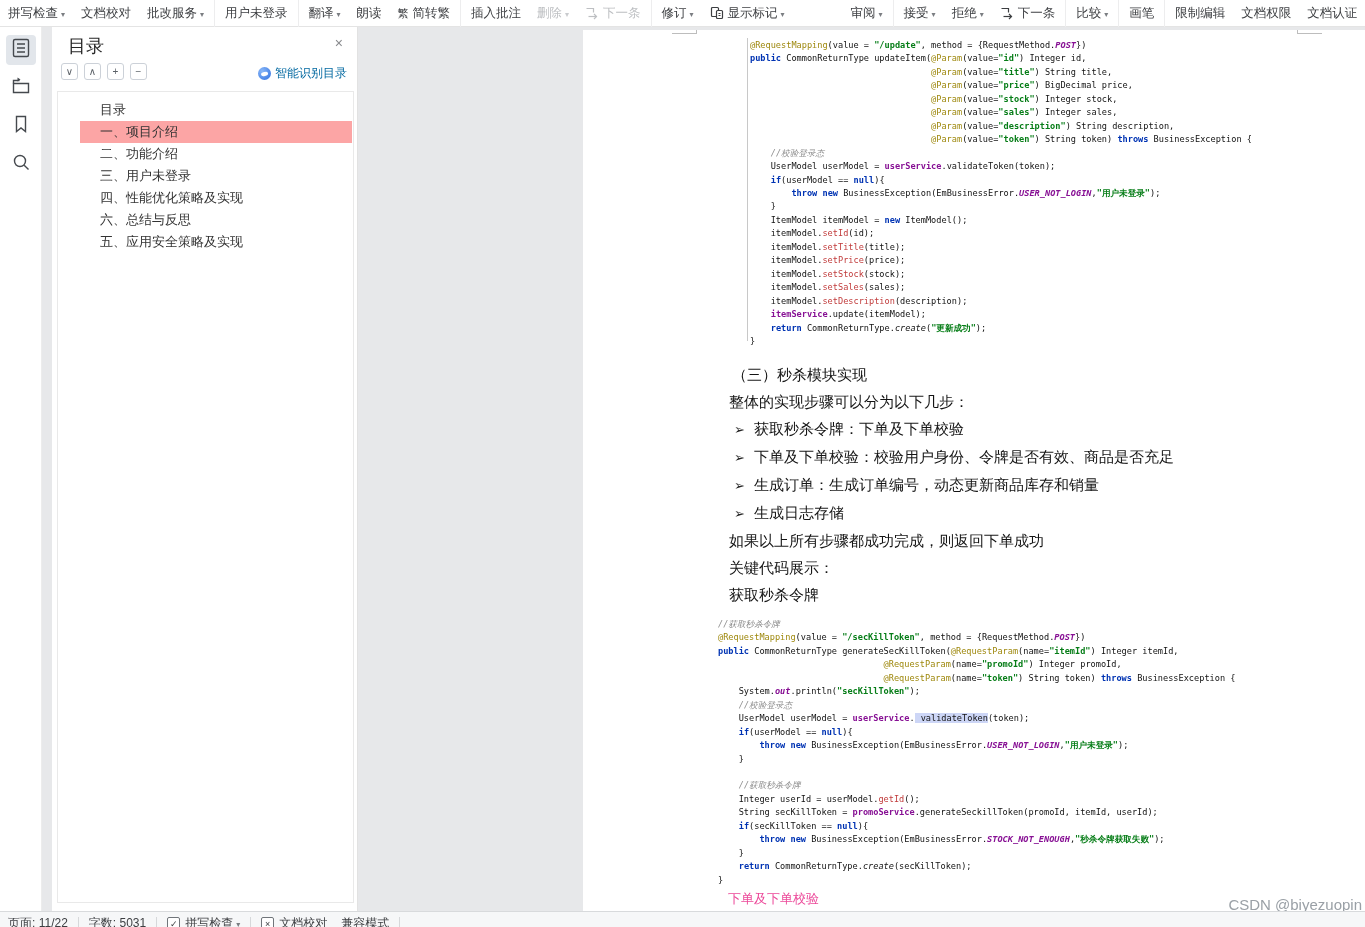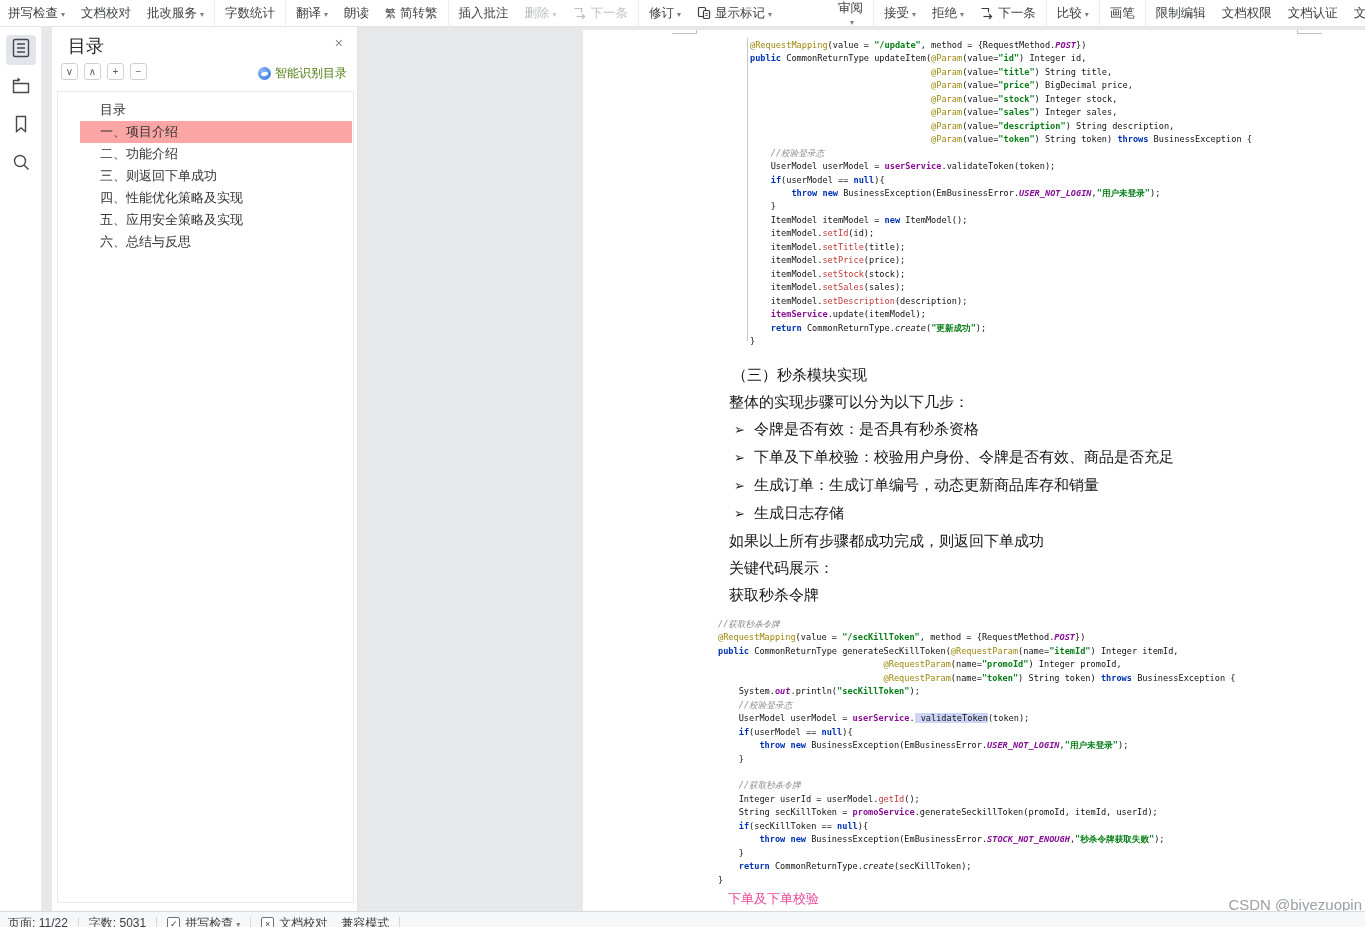--- a/index.html
+++ b/index.html
@@ -29,21 +29,21 @@
 
   
   .toc-panel { position:absolute; top:27px; left:52px; width:306px; bottom:16px; background:#fff;
     border-right:1px solid #e2e2e2; z-index:3; }
   .toc-title { position:absolute; left:16px; top:7px; font-size:18px; color:#262626; }
   .toc-close { position:absolute; right:14px; top:9px; color:#87898c; font-size:14px; line-height:1; }
   .toc-toolbar { position:absolute; left:9px; top:36px; display:flex; gap:6px; }
   .toc-tool { width:17px; height:17px; border:1px solid #ccd1d8; border-radius:3px; font-size:10px;
     color:#5b6167; display:flex; align-items:center; justify-content:center; background:#fff; }
   .toc-smart { position:absolute; right:10px; top:38px; display:flex; align-items:center;
-    font-size:12px; color:#4d7c0f; }
+    font-size:12px; color:#0369a1; }
   .ai-icon { width:13px; height:13px; border-radius:50%;
     background:radial-gradient(circle at 32% 32%, #8ab8f8, #2e6fe0); margin-right:4px; position:relative; }
   .ai-icon::after { content:''; position:absolute; left:3px; top:5px; width:7px; height:3.5px;
     border-radius:50%; background:#fff; transform:rotate(-14deg); }
   .toc-body { position:absolute; left:5px; top:64px; right:3px; bottom:8px; border:1px solid #e9e9e9;
     overflow:hidden; }
   .toc-list { padding-top:7px; }
   .toc-item { height:22px; display:flex; align-items:center; margin-left:22px; margin-right:1px;
     padding-left:20px; font-size:13px; color:#333; }
   .toc-item.active { background:#fca5a5; }
@@ -108,21 +108,21 @@
     </div>
     <div class="tb-item">
       <span class="tb-label">文档校对</span>
     </div>
     <div class="tb-item">
       <span class="tb-label">批改服务</span>
       <span class="caret">▾</span>
     </div>
     <span class="tb-div"></span>
     <div class="tb-item">
-      <span class="tb-label">字数统计</span>
+      <span class="tb-label">用户未登录</span>
     </div>
     <span class="tb-div"></span>
     <div class="tb-item">
       <span class="tb-label">翻译</span>
       <span class="caret">▾</span>
     </div>
     <div class="tb-item">
       <span class="tb-label">朗读</span>
     </div>
     <div class="tb-item">
@@ -158,21 +158,21 @@
       <span class="tb-ic">
         <svg width="14" height="14" viewBox="0 0 14 14" fill="none" stroke="currentColor" stroke-width="1.2">
           <rect x="1.5" y="1.5" width="7" height="9" rx="1"></rect>
           <rect x="6.5" y="4.5" width="6" height="8" rx="1" fill="#ffffff"></rect>
           <path d="M8.5 7.5h2M8.5 9.5h2"></path>
         </svg>
       </span>
       <span class="tb-label">显示标记</span>
       <span class="caret">▾</span>
     </div>
-    <div class="tb-item" style="margin-left: 50px; flex-direction: column;">
+    <div class="tb-item" style="margin-left: 50px;">
       <span class="tb-label">审阅</span>
       <span class="caret">▾</span>
     </div>
     <span class="tb-div"></span>
     <div class="tb-item">
       <span class="tb-label">接受</span>
       <span class="caret">▾</span>
     </div>
     <div class="tb-item">
       <span class="tb-label">拒绝</span>
@@ -257,45 +257,45 @@
         <div class="toc-item">
           <span class="toc-item-label">目录</span>
         </div>
         <div class="toc-item active">
           <span class="toc-item-label">一、项目介绍</span>
         </div>
         <div class="toc-item">
           <span class="toc-item-label">二、功能介绍</span>
         </div>
         <div class="toc-item">
-          <span class="toc-item-label">三、则返回下单成功</span>
+          <span class="toc-item-label">三、用户未登录</span>
         </div>
         <div class="toc-item">
           <span class="toc-item-label">四、性能优化策略及实现</span>
         </div>
         <div class="toc-item">
+          <span class="toc-item-label">六、总结与反思</span>
+        </div>
+        <div class="toc-item">
           <span class="toc-item-label">五、应用安全策略及实现</span>
-        </div>
-        <div class="toc-item">
-          <span class="toc-item-label">六、总结与反思</span>
         </div>
       </div>
   </div>
 </div>
 
 <div class="doc-area">
   <div class="page">
     <div class="crop-left"></div>
     <div class="crop-right"></div>
     <div class="indent-guide"></div>
     <div class="code code-1"><div class="cl"><span class="tk-ann">@RequestMapping</span><span class="tk-p">(value = </span><span class="tk-str">"/update"</span><span class="tk-p">, method = {RequestMethod.</span><span class="tk-const">POST</span><span class="tk-p">})</span></div><div class="cl"><span class="tk-kw">public</span><span class="tk-p"> CommonReturnType updateItem(</span><span class="tk-ann">@Param</span><span class="tk-p">(value=</span><span class="tk-str">"id"</span><span class="tk-p">) Integer id,</span></div><div class="cl"><span class="tk-p">                                   </span><span class="tk-ann">@Param</span><span class="tk-p">(value=</span><span class="tk-str">"title"</span><span class="tk-p">) String title,</span></div><div class="cl"><span class="tk-p">                                   </span><span class="tk-ann">@Param</span><span class="tk-p">(value=</span><span class="tk-str">"price"</span><span class="tk-p">) BigDecimal price,</span></div><div class="cl"><span class="tk-p">                                   </span><span class="tk-ann">@Param</span><span class="tk-p">(value=</span><span class="tk-str">"stock"</span><span class="tk-p">) Integer stock,</span></div><div class="cl"><span class="tk-p">                                   </span><span class="tk-ann">@Param</span><span class="tk-p">(value=</span><span class="tk-str">"sales"</span><span class="tk-p">) Integer sales,</span></div><div class="cl"><span class="tk-p">                                   </span><span class="tk-ann">@Param</span><span class="tk-p">(value=</span><span class="tk-str">"description"</span><span class="tk-p">) String description,</span></div><div class="cl"><span class="tk-p">                                   </span><span class="tk-ann">@Param</span><span class="tk-p">(value=</span><span class="tk-str">"token"</span><span class="tk-p">) String token) </span><span class="tk-kw">throws</span><span class="tk-p"> BusinessException {</span></div><div class="cl"><span class="tk-p">    </span><span class="tk-cmt">//校验登录态</span></div><div class="cl"><span class="tk-p">    UserModel userModel = </span><span class="tk-fld">userService</span><span class="tk-p">.validateToken(token);</span></div><div class="cl"><span class="tk-p">    </span><span class="tk-kw">if</span><span class="tk-p">(userModel == </span><span class="tk-kw">null</span><span class="tk-p">){</span></div><div class="cl"><span class="tk-p">        </span><span class="tk-kw">throw</span><span class="tk-p"> </span><span class="tk-kw">new</span><span class="tk-p"> BusinessException(EmBusinessError.</span><span class="tk-const">USER_NOT_LOGIN</span><span class="tk-p">,</span><span class="tk-str">"用户未登录"</span><span class="tk-p">);</span></div><div class="cl"><span class="tk-p">    }</span></div><div class="cl"><span class="tk-p">    ItemModel itemModel = </span><span class="tk-kw">new</span><span class="tk-p"> ItemModel();</span></div><div class="cl"><span class="tk-p">    itemModel.</span><span class="tk-red">setId</span><span class="tk-p">(id);</span></div><div class="cl"><span class="tk-p">    itemModel.</span><span class="tk-red">setTitle</span><span class="tk-p">(title);</span></div><div class="cl"><span class="tk-p">    itemModel.</span><span class="tk-red">setPrice</span><span class="tk-p">(price);</span></div><div class="cl"><span class="tk-p">    itemModel.</span><span class="tk-red">setStock</span><span class="tk-p">(stock);</span></div><div class="cl"><span class="tk-p">    itemModel.</span><span class="tk-red">setSales</span><span class="tk-p">(sales);</span></div><div class="cl"><span class="tk-p">    itemModel.</span><span class="tk-red">setDescription</span><span class="tk-p">(description);</span></div><div class="cl"><span class="tk-p">    </span><span class="tk-fld">itemService</span><span class="tk-p">.update(itemModel);</span></div><div class="cl"><span class="tk-p">    </span><span class="tk-kw">return</span><span class="tk-p"> CommonReturnType.</span><span class="tk-ital">create</span><span class="tk-p">(</span><span class="tk-str">"更新成功"</span><span class="tk-p">);</span></div><div class="cl"><span class="tk-p">}</span></div></div>
     <div class="body-text">
         <div class="bl bl-heading"><span>（三）秒杀模块实现</span></div>
         <div class="bl bl-para"><span>整体的实现步骤可以分为以下几步：</span></div>
-        <div class="bl bl-bullet"><span class="arrow">➢</span><span>令牌是否有效：是否具有秒杀资格</span></div>
+        <div class="bl bl-bullet"><span class="arrow">➢</span><span>获取秒杀令牌：下单及下单校验</span></div>
         <div class="bl bl-bullet"><span class="arrow">➢</span><span>下单及下单校验：校验用户身份、令牌是否有效、商品是否充足</span></div>
         <div class="bl bl-bullet"><span class="arrow">➢</span><span>生成订单：生成订单编号，动态更新商品库存和销量</span></div>
         <div class="bl bl-bullet"><span class="arrow">➢</span><span>生成日志存储</span></div>
         <div class="bl bl-para"><span>如果以上所有步骤都成功完成，则返回下单成功</span></div>
         <div class="bl bl-para"><span>关键代码展示：</span></div>
         <div class="bl bl-para"><span>获取秒杀令牌</span></div>
       </div>
     <div class="code code-2"><div class="cl"><span class="tk-cmt">//获取秒杀令牌</span></div><div class="cl"><span class="tk-ann">@RequestMapping</span><span class="tk-p">(value = </span><span class="tk-str">"/secKillToken"</span><span class="tk-p">, method = {RequestMethod.</span><span class="tk-const">POST</span><span class="tk-p">})</span></div><div class="cl"><span class="tk-kw">public</span><span class="tk-p"> CommonReturnType generateSecKillToken(</span><span class="tk-ann">@RequestParam</span><span class="tk-p">(name=</span><span class="tk-str">"itemId"</span><span class="tk-p">) Integer itemId,</span></div><div class="cl"><span class="tk-p">                                </span><span class="tk-ann">@RequestParam</span><span class="tk-p">(name=</span><span class="tk-str">"promoId"</span><span class="tk-p">) Integer promoId,</span></div><div class="cl"><span class="tk-p">                                </span><span class="tk-ann">@RequestParam</span><span class="tk-p">(name=</span><span class="tk-str">"token"</span><span class="tk-p">) String token) </span><span class="tk-kw">throws</span><span class="tk-p"> BusinessException {</span></div><div class="cl"><span class="tk-p">    System.</span><span class="tk-fldi">out</span><span class="tk-p">.println(</span><span class="tk-str">"secKillToken"</span><span class="tk-p">);</span></div><div class="cl"><span class="tk-p">    </span><span class="tk-cmt">//校验登录态</span></div><div class="cl"><span class="tk-p">    UserModel userModel = </span><span class="tk-fld">userService</span><span class="tk-p">.</span><span class="tk-hl">validateToken</span><span class="tk-p">(token);</span></div><div class="cl"><span class="tk-p">    </span><span class="tk-kw">if</span><span class="tk-p">(userModel == </span><span class="tk-kw">null</span><span class="tk-p">){</span></div><div class="cl"><span class="tk-p">        </span><span class="tk-kw">throw</span><span class="tk-p"> </span><span class="tk-kw">new</span><span class="tk-p"> BusinessException(EmBusinessError.</span><span class="tk-const">USER_NOT_LOGIN</span><span class="tk-p">,</span><span class="tk-str">"用户未登录"</span><span class="tk-p">);</span></div><div class="cl"><span class="tk-p">    }</span></div><div class="cl">&nbsp;</div><div class="cl"><span class="tk-p">    </span><span class="tk-cmt">//获取秒杀令牌</span></div><div class="cl"><span class="tk-p">    Integer userId = userModel.</span><span class="tk-red">getId</span><span class="tk-p">();</span></div><div class="cl"><span class="tk-p">    String secKillToken = </span><span class="tk-fld">promoService</span><span class="tk-p">.generateSeckillToken(promoId, itemId, userId);</span></div><div class="cl"><span class="tk-p">    </span><span class="tk-kw">if</span><span class="tk-p">(secKillToken == </span><span class="tk-kw">null</span><span class="tk-p">){</span></div><div class="cl"><span class="tk-p">        </span><span class="tk-kw">throw</span><span class="tk-p"> </span><span class="tk-kw">new</span><span class="tk-p"> BusinessException(EmBusinessError.</span><span class="tk-const">STOCK_NOT_ENOUGH</span><span class="tk-p">,</span><span class="tk-str">"秒杀令牌获取失败"</span><span class="tk-p">);</span></div><div class="cl"><span class="tk-p">    }</span></div><div class="cl"><span class="tk-p">    </span><span class="tk-kw">return</span><span class="tk-p"> CommonReturnType.</span><span class="tk-ital">create</span><span class="tk-p">(secKillToken);</span></div><div class="cl"><span class="tk-p">}</span></div></div>
     <div class="bottom-heading">下单及下单校验</div>
     <div class="watermark">CSDN @biyezuopin</div>

